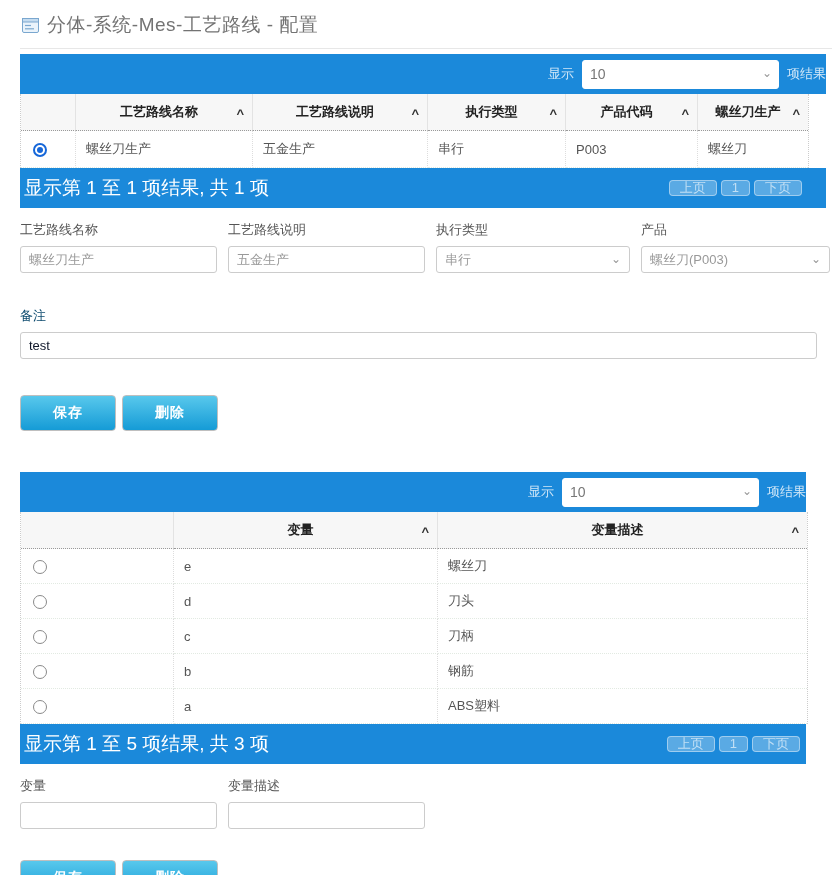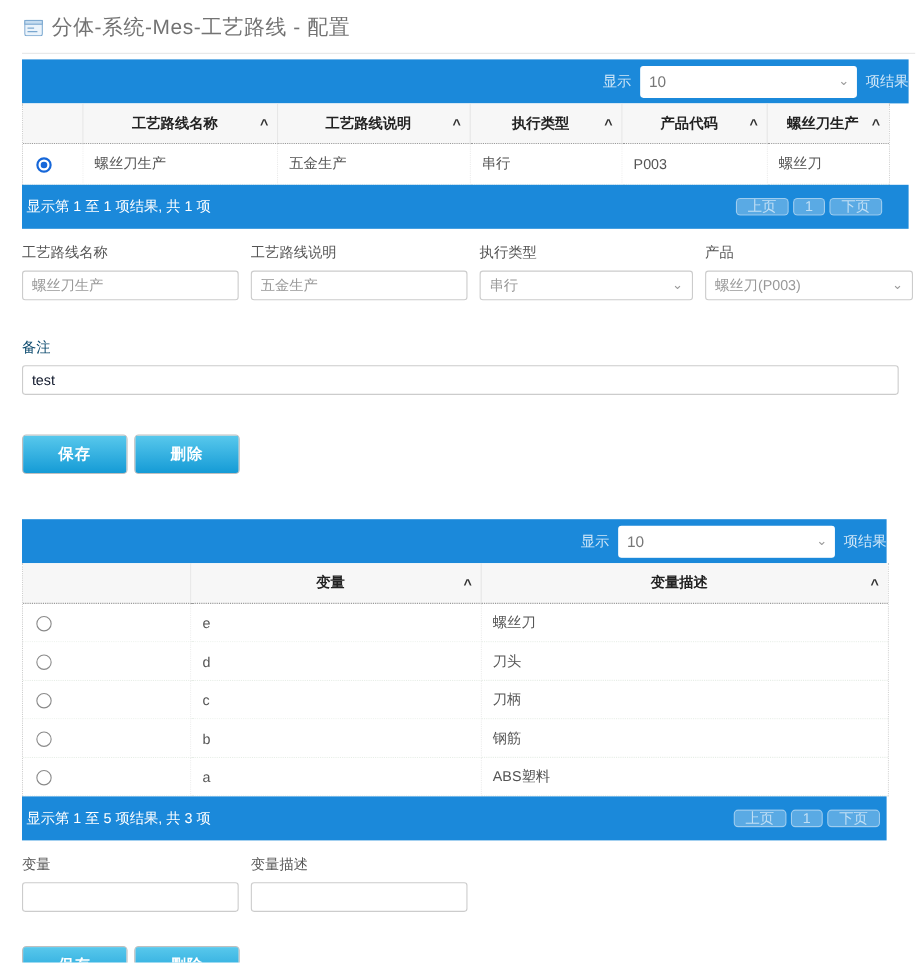--- a/index.html
+++ b/index.html
@@ -54,21 +54,21 @@
   
   .radio{display:inline-block;width:14px;height:14px;border:1px solid #8a8a8a;
     border-radius:50%;position:relative;vertical-align:middle;background:#fff;}
   .radio.checked{border:2px solid #1667d9;}
   .radio.checked::after{content:"";position:absolute;left:2px;top:2px;
     width:6px;height:6px;border-radius:50%;background:#1667d9;}
 
   
   .footerbar{height:40px;justify-content:space-between;padding:0 24px 0 4px;}
   .footerbar.sec2{padding-right:6px;}
-  .footer-info{color:#fff;font-size:13px;}
+  .footer-info{color:#fff;font-size:19px;}
   .paging{display:flex;}
   .pg-btn{margin-left:4px;padding:0 10px;min-width:22px;text-align:center;
     background:rgba(255,255,255,.28);border:1px solid rgba(255,255,255,.42);
     border-radius:4px;color:rgba(255,255,255,.62);font-size:13px;cursor:pointer;
     font-family:inherit;line-height:1.15;}
 
   
   .form-row{display:grid;grid-template-columns:197px 197px 194px 189px;
     column-gap:11px;margin-top:13px;}
   .form-row2{display:grid;grid-template-columns:197px 197px;column-gap:11px;

